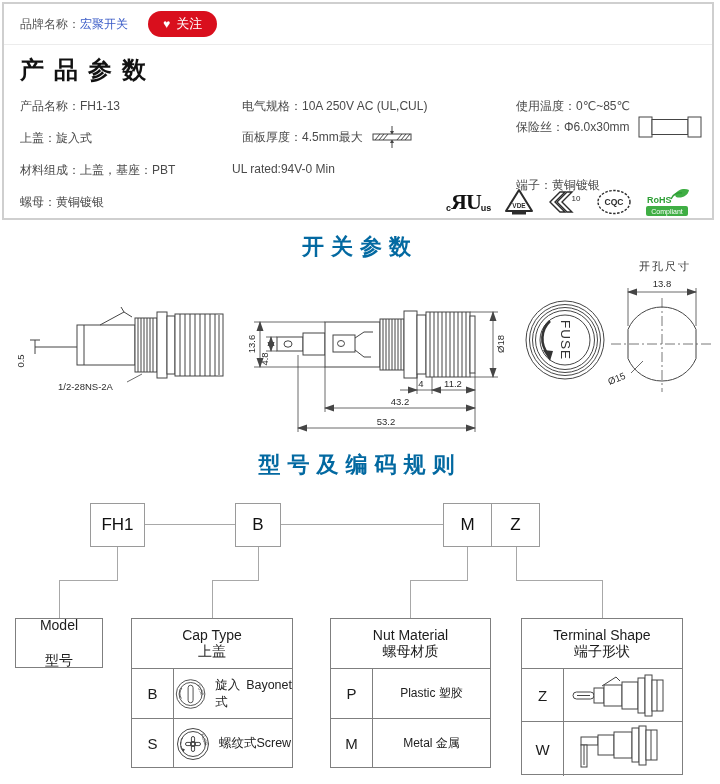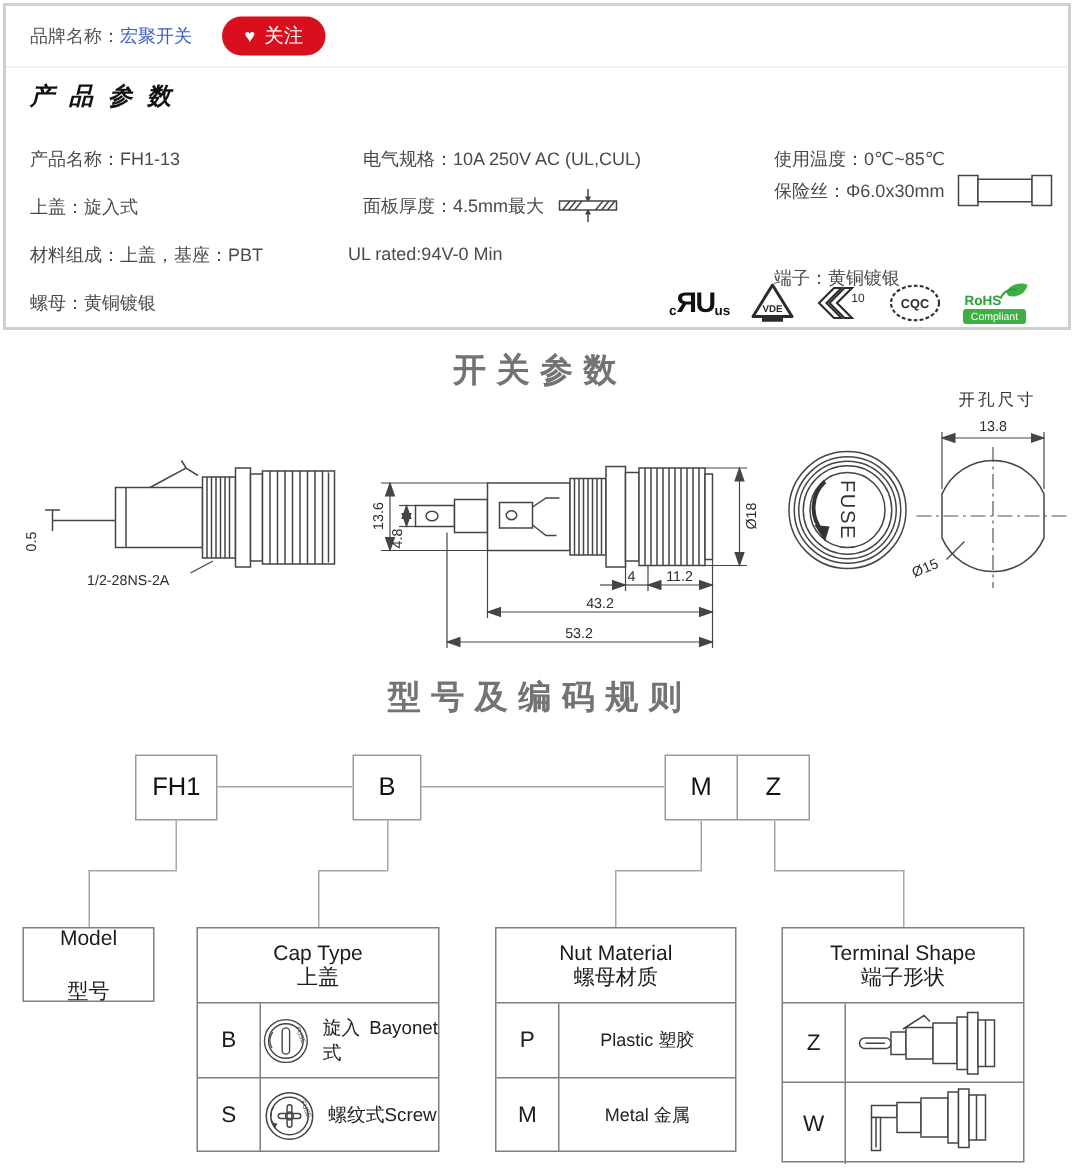--- a/index.html
+++ b/index.html
@@ -6,32 +6,32 @@
   body{font-family:"Liberation Sans","DejaVu Sans",sans-serif;color:#4a4a4a;}
   .page{position:relative;width:720px;height:784px;background:#fff;overflow:hidden;}
 
   
   .param-box{position:absolute;left:2px;top:2px;width:712px;height:218px;border:2px solid #cfcfcf;background:#fff;box-sizing:border-box;}
   .brand-row{position:absolute;left:0;top:0;right:0;height:40px;border-bottom:1px solid #ececec;display:flex;align-items:center;padding-left:16px;font-size:12px;}
   .brand-label{color:#555;}
   .brand-link{color:#3a5bc7;cursor:pointer;}
   .follow-btn{margin-left:20px;display:inline-flex;align-items:center;gap:6px;background:#d90f1d;color:#fff;border:none;border-radius:14px;height:26px;padding:0 15px;font-size:13px;cursor:pointer;}
   .follow-btn .heart{font-size:12px;line-height:1;}
-  .section-title{position:absolute;left:16px;top:50px;font-family:"DejaVu Serif","Liberation Serif",serif;font-style:italic;font-weight:bold;font-size:16px;letter-spacing:10px;color:#111;}
+  .section-title{position:absolute;left:16px;top:50px;font-family:"DejaVu Serif","Liberation Serif",serif;font-weight:bold;font-size:24px;letter-spacing:10px;color:#111;}
   .pcol{position:absolute;font-size:12px;color:#4a4a4a;}
   .prow{position:absolute;white-space:nowrap;display:flex;align-items:center;}
   .inline-icon{margin-left:8px;display:inline-block;vertical-align:middle;}
   .cert-row{position:absolute;left:442px;top:183px;display:flex;align-items:center;gap:13px;}
   .cert-ul{font-weight:900;color:#111;display:flex;align-items:flex-end;line-height:1;}
   .cert-ul .small{font-size:9px;font-weight:700;}
-  .cert-ul .mark{font-size:19px;font-family:Liberation Sans, sans-serif;letter-spacing:-1px;}
+  .cert-ul .mark{font-size:22px;font-family:Liberation Serif, serif;letter-spacing:-1px;}
   .rohs-txt{fill:#2e9e36;font-weight:bold;}
 
   
-  .big-title{position:absolute;left:0;width:720px;text-align:center;font-size:22px;font-weight:bold;color:#737373;letter-spacing:7px;}
+  .big-title{position:absolute;left:0;width:720px;text-align:center;font-size:22px;font-weight:bold;color:#0369a1;letter-spacing:7px;}
 
   
   svg{display:block;}
   .draw{position:absolute;}
   .dline{stroke:#454545;stroke-width:1;fill:none;}
   .dfill{fill:#fff;stroke:#454545;stroke-width:1;}
   .dimline{stroke:#454545;stroke-width:0.8;fill:none;}
   .dimtxt{font-size:9.5px;fill:#2c2c2c;font-family:"Liberation Sans",sans-serif;}
   .arrmark{fill:#454545;}
 

